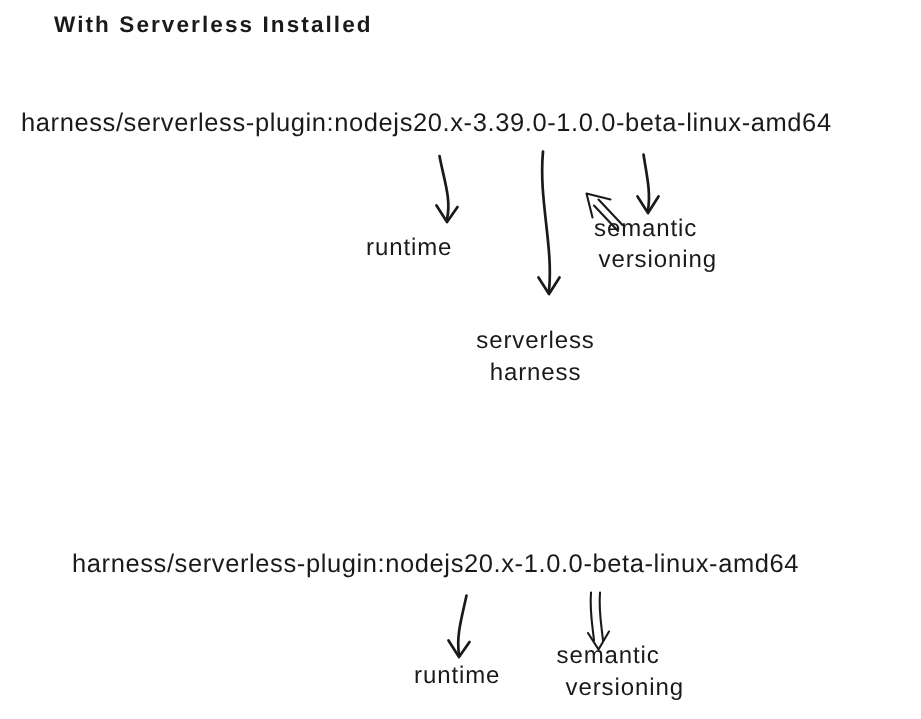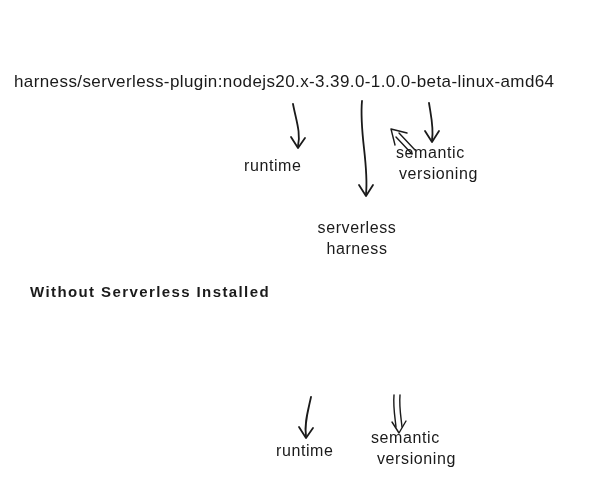--- a/index.html
+++ b/index.html
@@ -48,37 +48,38 @@
     left:0;
     top:0;
     pointer-events:none;
   }
 </style>
 </head>
 <body>
 
 <div class="canvas">
 
+  <div class="heading" style="left:36px; top:8px;">With Serverless Installed</div>
 
   <div class="tag" style="left:14px; top:72px;">harness/serverless-plugin:nodejs20.x-3.39.0-1.0.0-beta-linux-amd64</div>
 
   <div class="label" style="left:244px; top:155px;">runtime</div>
 
   <div class="label center" style="left:305px; top:201px; width:104px;margin-top:16px;">
     <div>serverless</div>
     <div>harness</div>
   </div>
 
   <div class="label" style="left:396px; top:142px;">
     <div>semantic</div>
     <div style="padding-left:3px;">versioning</div>
   </div>
 
-  <div class="heading" style="left:30px; top:283px;">Without Serverless Installed</div>
 
+  <div class="tag" style="left:48px; top:366px;">harness/serverless-plugin:nodejs20.x-1.0.0-beta-linux-amd64</div>
 
   <div class="label" style="left:276px; top:440px;">runtime</div>
 
   <div class="label" style="left:371px; top:427px;">
     <div>semantic</div>
     <div style="padding-left:6px;">versioning</div>
   </div>
 
   <svg class="arrows" width="614" height="479" viewBox="0 0 614 479">
     <g stroke="#1a1a1a" stroke-width="1.8" fill="none" stroke-linecap="round" stroke-linejoin="round">

